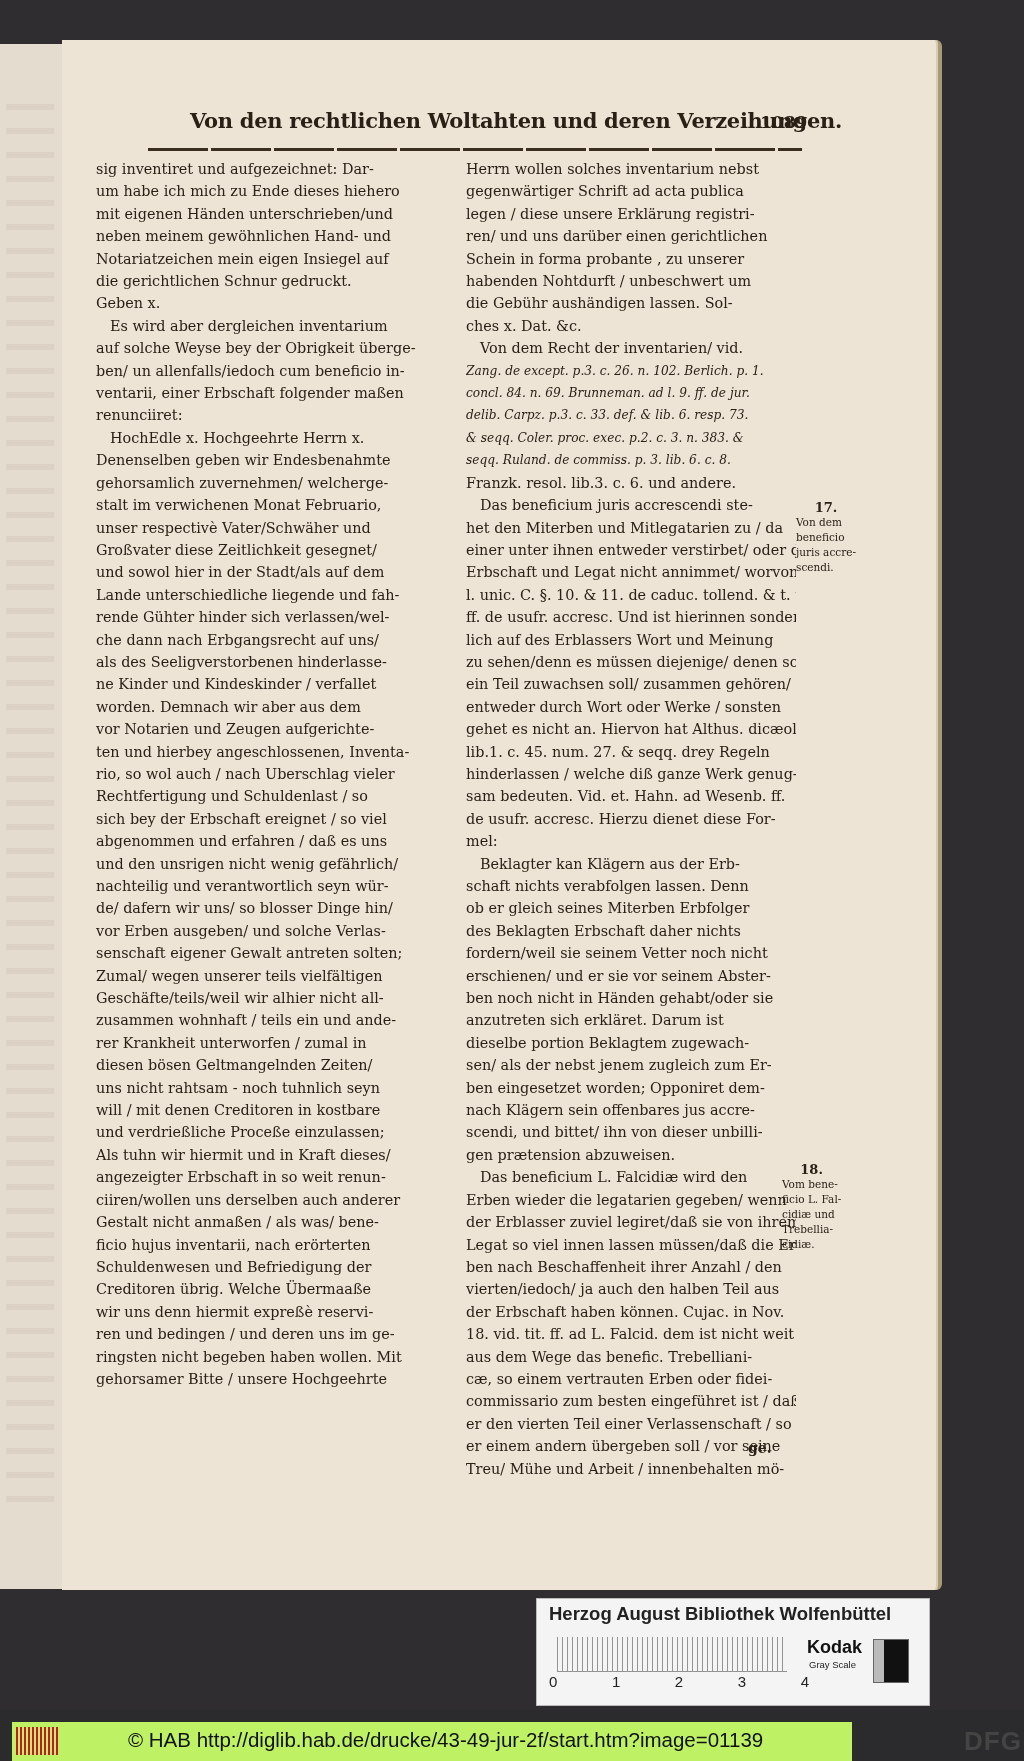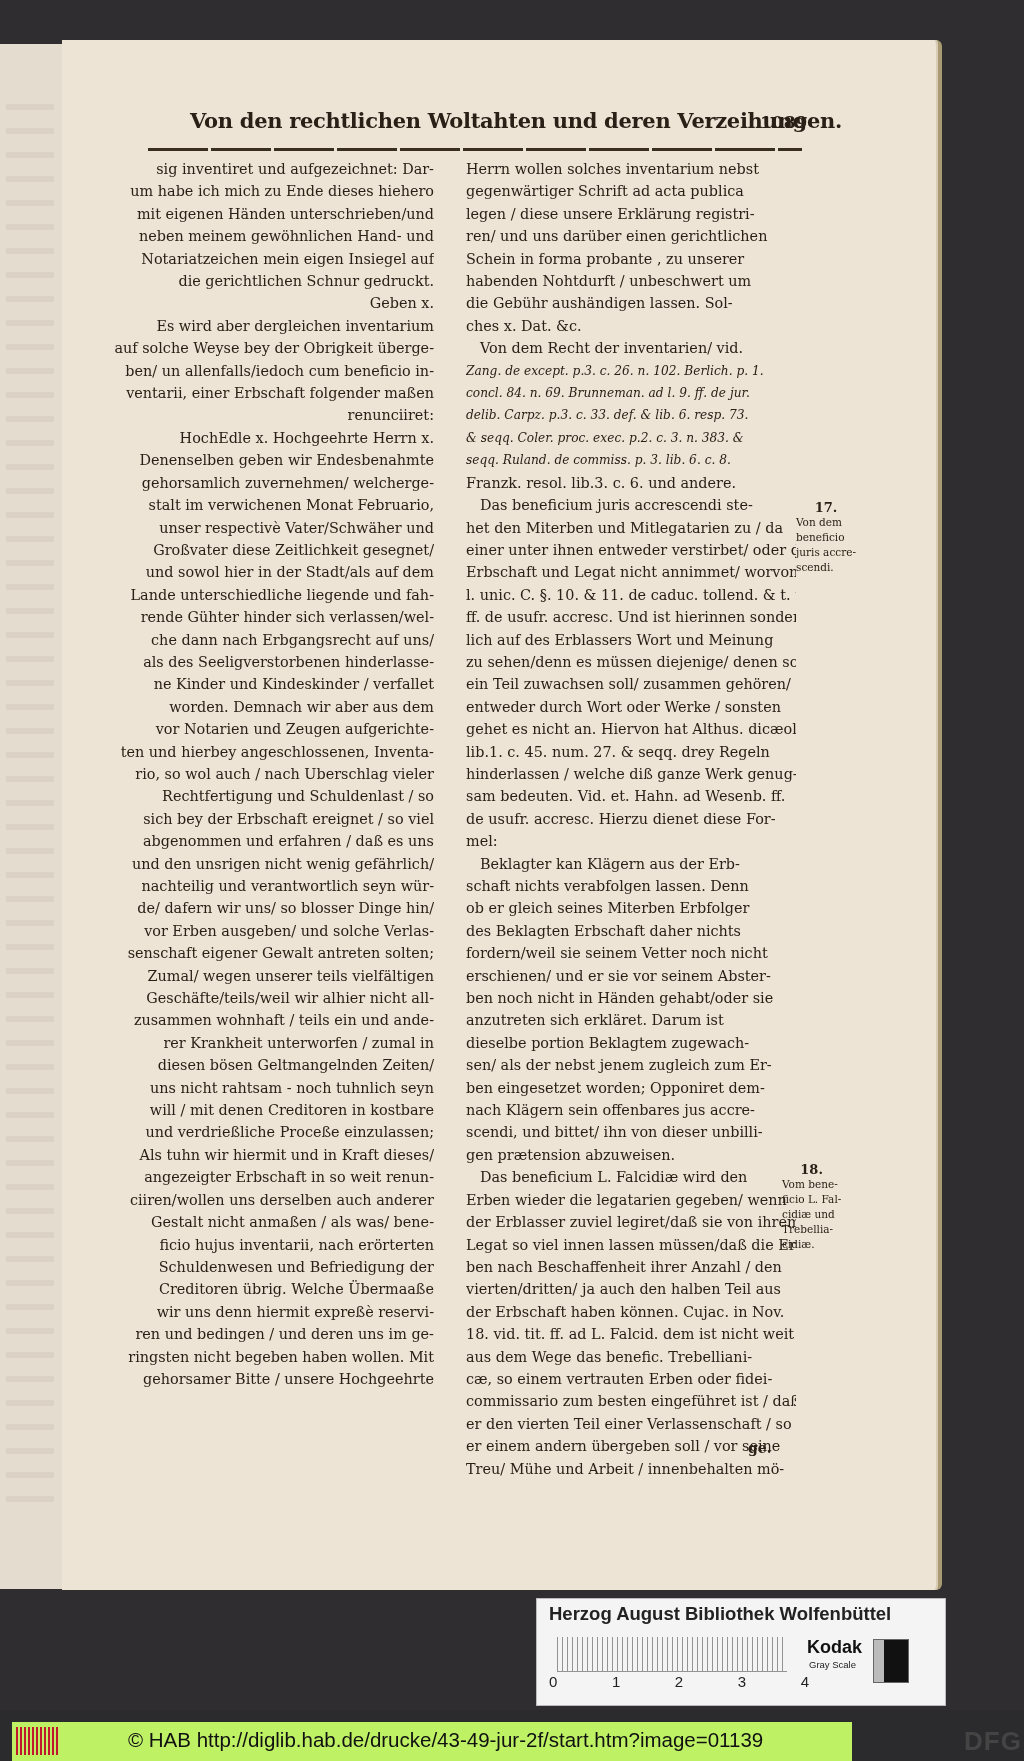--- a/index.html
+++ b/index.html
@@ -10,28 +10,28 @@
     background:repeating-linear-gradient(180deg, rgba(140,120,100,0.10) 0 6px, transparent 6px 24px); }
   .page { position:absolute; left:62px; top:40px; width:876px; height:1550px; background:#eee4d6;
     border-right:4px solid #a89a72; border-radius:0 6px 6px 0; box-shadow: inset -2px 0 0 #d8cdb4; }
   .header { position:absolute; left:150px; top:98px; width:650px; height:40px; }
   .header .title { position:absolute; left:40px; top:10px; font-family:"DejaVu Serif", serif; font-weight:bold; font-size:21px; color:#2a2016; letter-spacing:-0.3px; white-space:nowrap; }
   .header .pgnum { position:absolute; left:610px; top:14px; font-weight:bold; font-size:17px; color:#2a2016; }
   .rule { position:absolute; left:148px; top:148px; width:654px; height:3px;
     background:repeating-linear-gradient(90deg, #3a2e20 0 60px, #eee4d6 60px 63px); }
   .col { position:absolute; top:158px; font-family:"DejaVu Serif", serif; font-size:14.4px; color:#2b2016; line-height:22.4px; }
   .col .ln { white-space:nowrap; overflow:hidden; }
-  .col-left { left:112px; width:322px;text-align:right; }
+  .col-left { left:96px; width:322px; }
   .col-right { left:466px; width:330px; }
   .col .ln.it { font-style:italic; font-size:12.2px; }
   .col .ln.indent { text-indent:14px; }
   .marg { position:absolute; font-size:10.5px; line-height:15px; color:#2b2016; font-family:"DejaVu Serif", serif; white-space:nowrap; }
   .marg .num { font-weight:bold; font-size:13px; display:block; text-align:center; }
   .footer-end { position:absolute; left:748px; top:1440px; font-size:14px; font-weight:bold; color:#2b2016; }
-  .colorcard { position:absolute; left:536px; top:1598px; width:392px; height:106px; background:#f4f4f4; border:1px solid #bbb;padding-left:16px; }
+  .colorcard { position:absolute; left:536px; top:1598px; width:392px; height:106px; background:#f4f4f4; border:1px solid #bbb; }
   .colorcard .ttl { position:absolute; left:12px; top:4px; font-family:"Liberation Sans", sans-serif; font-weight:bold; font-size:18.5px; color:#222; white-space:nowrap; }
   .colorcard .ruler { position:absolute; left:20px; top:38px; width:230px; height:34px;
     background:repeating-linear-gradient(90deg, #444 0 1px, transparent 1px 5px); opacity:0.55; border-bottom:1px solid #444; }
   .colorcard .ticks { position:absolute; left:12px; top:74px; width:260px; font-family:"Liberation Sans", sans-serif; font-size:15px; color:#222; display:flex; justify-content:space-between; }
   .colorcard .brand { position:absolute; left:270px; top:38px; font-family:"Liberation Sans", sans-serif; font-weight:bold; font-size:18px; color:#111; }
   .colorcard .sub { position:absolute; left:272px; top:60px; font-family:"Liberation Sans", sans-serif; font-size:9.5px; color:#222; }
   .colorcard .swatch { position:absolute; left:336px; top:40px; width:34px; height:42px; background:linear-gradient(90deg,#bbb 0 30%, #111 30% 100%); border:1px solid #666; }
   .bottombar { position:absolute; left:0; top:1722px; width:840px; height:39px; background:#bef264;margin-left:12px; }
   .bottombar .hab-logo { position:absolute; left:4px; top:5px; width:44px; height:28px;
     background:repeating-linear-gradient(90deg, #c0182c 0 2px, transparent 2px 4px); }
@@ -155,21 +155,21 @@
     <div class="ln">sen/ als der nebst jenem zugleich zum Er-</div>
     <div class="ln">ben eingesetzet worden; Opponiret dem-</div>
     <div class="ln">nach Klägern sein offenbares jus accre-</div>
     <div class="ln">scendi, und bittet/ ihn von dieser unbilli-</div>
     <div class="ln">gen prætension abzuweisen.</div>
     <div class="ln indent">Das beneficium L. Falcidiæ wird den</div>
     <div class="ln">Erben wieder die legatarien gegeben/ wenn</div>
     <div class="ln">der Erblasser zuviel legiret/daß sie von ihrem</div>
     <div class="ln">Legat so viel innen lassen müssen/daß die Er-</div>
     <div class="ln">ben nach Beschaffenheit ihrer Anzahl / den</div>
-    <div class="ln">vierten/dritten/ ja auch den halben Teil aus</div>
+    <div class="ln">vierten/iedoch/ ja auch den halben Teil aus</div>
     <div class="ln">der Erbschaft haben können. Cujac. in Nov.</div>
     <div class="ln">18. vid. tit. ff. ad L. Falcid. dem ist nicht weit</div>
     <div class="ln">aus dem Wege das benefic. Trebelliani-</div>
     <div class="ln">cæ, so einem vertrauten Erben oder fidei-</div>
     <div class="ln">commissario zum besten eingeführet ist / daß</div>
     <div class="ln">er den vierten Teil einer Verlassenschaft / so</div>
     <div class="ln">er einem andern übergeben soll / vor seine</div>
     <div class="ln">Treu/ Mühe und Arbeit / innenbehalten mö-</div>
   </div>
 

